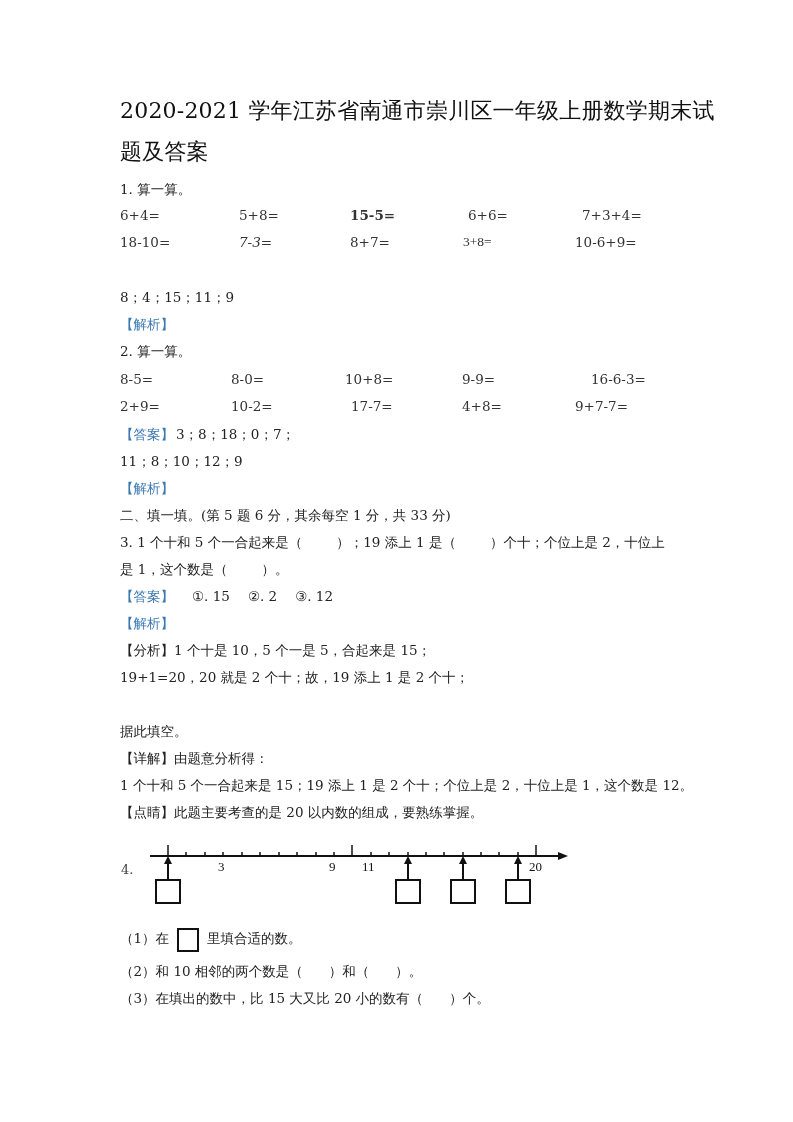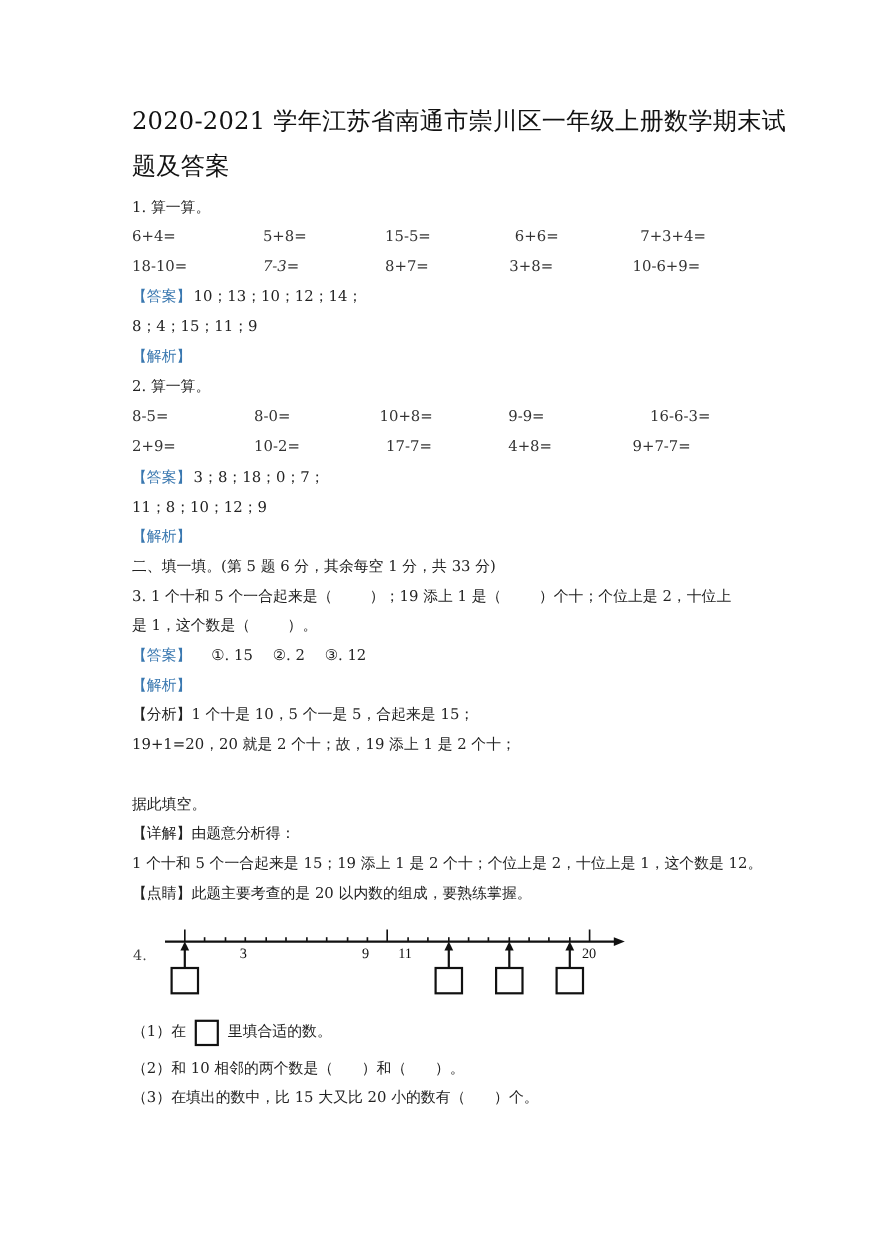--- a/index.html
+++ b/index.html
@@ -37,35 +37,32 @@
 <div class="page">
 
   <div class="title" style="top:96px;">2020-2021 学年江苏省南通市崇川区一年级上册数学期末试</div>
   <div class="title" style="top:137px;">题及答案</div>
 
   <div class="line" style="top:179px;">1. 算一算。</div>
 
   <div>
     <span class="cell" style="left:120px;top:205px;">6+4=</span>
     <span class="cell" style="left:239px;top:205px;">5+8=</span>
-    <span class="cell" style="left:350px;top:205px;">15-5=</span>
+    <span class="cell" style="left:350px;top:205px;font-weight:bold;">15-5=</span>
     <span class="cell" style="left:468px;top:205px;">6+6=</span>
     <span class="cell" style="left:582px;top:205px;">7+3+4=</span>
   </div>
   <div>
     <span class="cell" style="left:120px;top:232px;">18-10=</span>
     <span class="cell" style="left:239px;top:232px;font-style:italic;">7-3=</span>
     <span class="cell" style="left:350px;top:232px;">8+7=</span>
-    <span class="cell" style="left:463px;top:232px;">3+8=</span>
+    <span class="cell" style="left:463px;top:232px;font-family:Liberation Serif, serif;">3+8=</span>
     <span class="cell" style="left:575px;top:232px;">10-6+9=</span>
   </div>
 
-  <div class="line" style="top:260px;">
-    <span class="blue">【答案】</span><span class="answer-values">10；13；10；12；14；</span>
-  </div>
   <div class="line" style="top:287px;">8；4；15；11；9</div>
   <div class="line blue" style="top:314px;">【解析】</div>
 
   <div class="line" style="top:341px;">2. 算一算。</div>
 
   <div>
     <span class="cell" style="left:120px;top:369px;">8-5=</span>
     <span class="cell" style="left:231px;top:369px;">8-0=</span>
     <span class="cell" style="left:345px;top:369px;">10+8=</span>
     <span class="cell" style="left:462px;top:369px;">9-9=</span>

